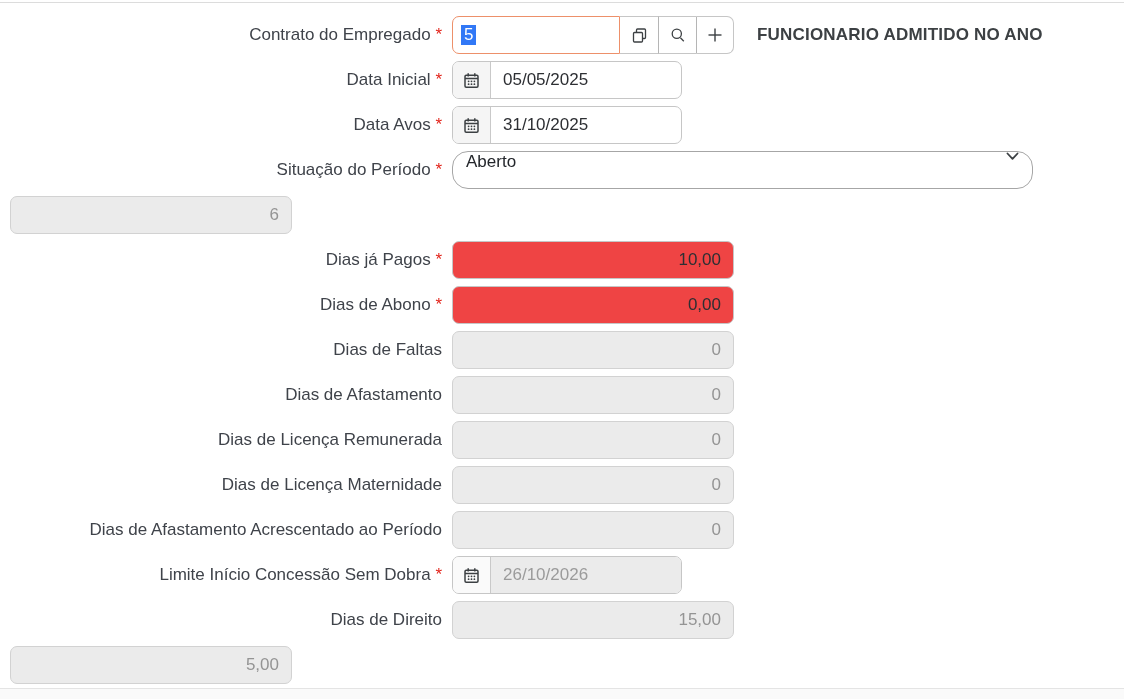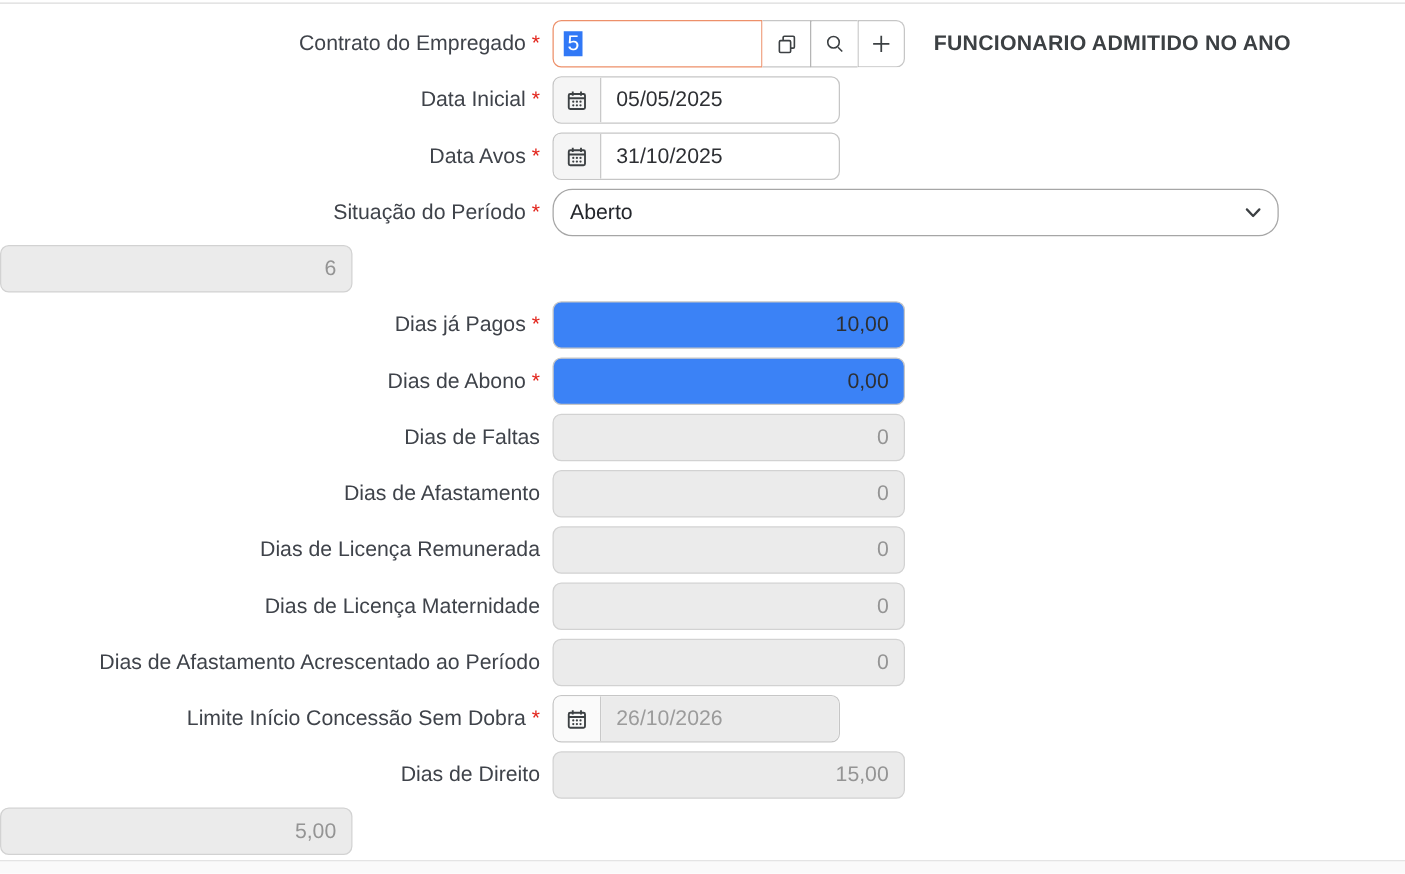--- a/index.html
+++ b/index.html
@@ -3,27 +3,27 @@
 <meta charset="utf-8">
 <style>
   html,body{margin:0;padding:0;}
   body{
     width:1124px;height:699px;position:relative;overflow:hidden;
     background:#ffffff;font-family:"Liberation Sans",sans-serif;
     -webkit-font-smoothing:antialiased;
   }
   .topline{position:absolute;top:2px;left:0;width:1124px;height:1px;background:#dcdcdc;}
   .bottomstrip{position:absolute;left:0;right:0;bottom:0;height:10px;background:#fafafa;border-top:1px solid #e4e4e4;}
-  .form{position:absolute;top:16px;left:0;}
+  .form{position:absolute;top:16px;left:10px;}
   .row{display:flex;align-items:center;height:38px;margin-bottom:7px;}
   .label-cell{width:432px;flex:none;text-align:right;padding-right:10px;font-size:17px;color:#3f434a;white-space:nowrap;}
   .req{color:#e2231a;}
   
   .box{height:38px;box-sizing:border-box;border:1px solid #c6c6c6;border-radius:7px;
-       font-size:17px;color:#2d2f33;background:#3b82f6;font-family:inherit;outline:none;}
+       font-size:17px;color:#2d2f33;background:#ef4444;font-family:inherit;outline:none;}
   .w282{width:282px;}
   .num{text-align:right;padding-right:12px;}
   .dis{background:#ebebeb;color:#949494;border-color:#d2d2d2;}
   
   .lookup-group{display:flex;width:282px;height:38px;flex:none;}
   .lookup-input{width:168px;box-sizing:border-box;border:1px solid #ed906a;border-radius:7px 0 0 7px;
                 display:flex;align-items:center;padding-left:8px;font-size:17px;color:#2d2f33;background:#fff;}
   .sel{background:#3178f6;color:#fff;padding:0 3px;}
   .gbtn{width:38px;box-sizing:border-box;border-top:1px solid #c6c6c6;border-bottom:1px solid #c6c6c6;
         background:#fff;display:flex;align-items:center;justify-content:center;color:#3c4043;cursor:pointer;}
@@ -32,21 +32,21 @@
   
   .date-group{display:flex;width:230px;height:38px;flex:none;box-sizing:border-box;
               border:1px solid #c6c6c6;border-radius:7px;overflow:hidden;background:#fff;}
   .cal-btn{width:37px;flex:none;background:#f5f5f5;border-right:1px solid #c9c9c9;
            display:flex;align-items:center;justify-content:center;color:#3c4043;cursor:pointer;}
   .date-text{flex:1;display:flex;align-items:center;padding-left:12px;font-size:17px;color:#2d2f33;}
   .date-group.disgrp .cal-btn{background:#fafafa;cursor:default;}
   .date-group.disgrp .date-text{background:#ebebeb;color:#9b9b9b;}
   
   .selectbox{width:581px;height:38px;flex:none;box-sizing:border-box;border:1px solid #a6a6a6;border-radius:16px;
-             background:#fff;display:flex;align-items:center;justify-content:space-between;
+             background:#fff;display:flex;align-items:flex-start;justify-content:space-between;
              padding:0 13px;font-size:17px;color:#23262b;cursor:pointer;}
   .note{font-weight:bold;font-size:17px;color:#3c4043;margin-left:23px;letter-spacing:.2px;white-space:nowrap;}
   svg{display:block;}
 </style>
 </head>
 <body>
 
 <div class="topline"></div>
 
 <div class="form">

